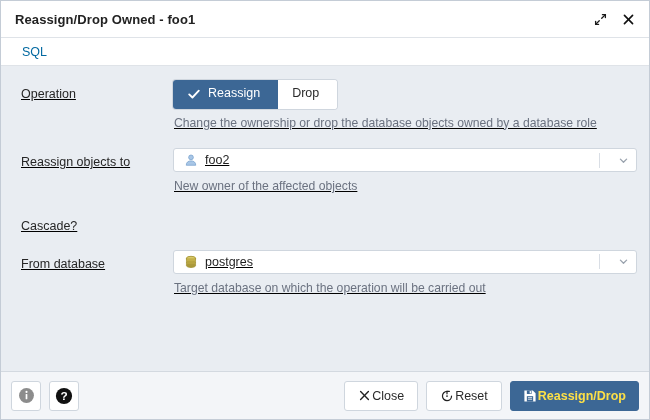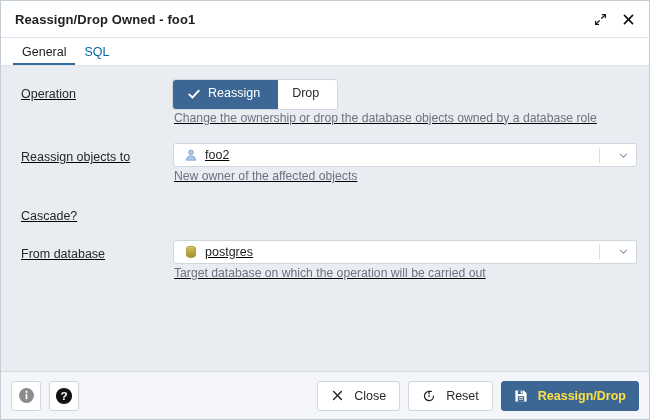--- a/index.html
+++ b/index.html
@@ -87,20 +87,21 @@
     font-size: 12.5px;
     color: #262626;
     padding-top: 6px;
     line-height: 1.3;
   }
   .field { flex: 1 1 auto; min-width: 0; }
   .helptext {
     font-size: 12.2px;
     color: #6b7280;
     line-height: 1.55;
+    margin-top: 5px;
     padding-left: 1px;
   }
 
   
   .btngroup {
     display: inline-flex;
     border-radius: 3px;
     overflow: hidden;
     box-shadow: 0 0 0 1px #cfd6de;
     background: #fff;
@@ -190,21 +191,21 @@
     border-radius: 3px;
     display: flex; align-items: center; justify-content: center;
     cursor: pointer;
   }
   .spacer { flex: 1 1 auto; }
   .fbtn {
     height: 30px;
     background: #ffffff;
     border: 1px solid #cfd6de;
     border-radius: 3px;
-    display: flex; align-items: center; gap: 10px;
+    display: flex; align-items: center; gap: 1px;
     padding: 0 13px;
     font-size: 12.5px;
     color: #2a2a2a;
     cursor: pointer;
   }
   .fbtn.primary {
     background: #3c6795;
     border-color: #3c6795;
     color: #fde047;
     font-weight: 600;
@@ -230,21 +231,20 @@
     </div>
     <div class="title-btn" title="Close" style="margin-left:6px;">
       <svg width="13" height="13" viewBox="0 0 16 16" fill="none" stroke="#111111" stroke-width="2" stroke-linecap="round">
         <path d="M3 3 L13 13"></path>
           <path d="M13 3 L3 13"></path>
       </svg>
     </div>
   </div>
 
   <div class="tabbar">
-    <div class="tab active">General</div>
     <div class="tab">SQL</div>
   </div>
 
   <div class="formbody">
 
     <div class="row">
       <div class="label">Operation</div>
       <div class="field">
         <div class="btngroup">
           <div class="gbtn sel">

